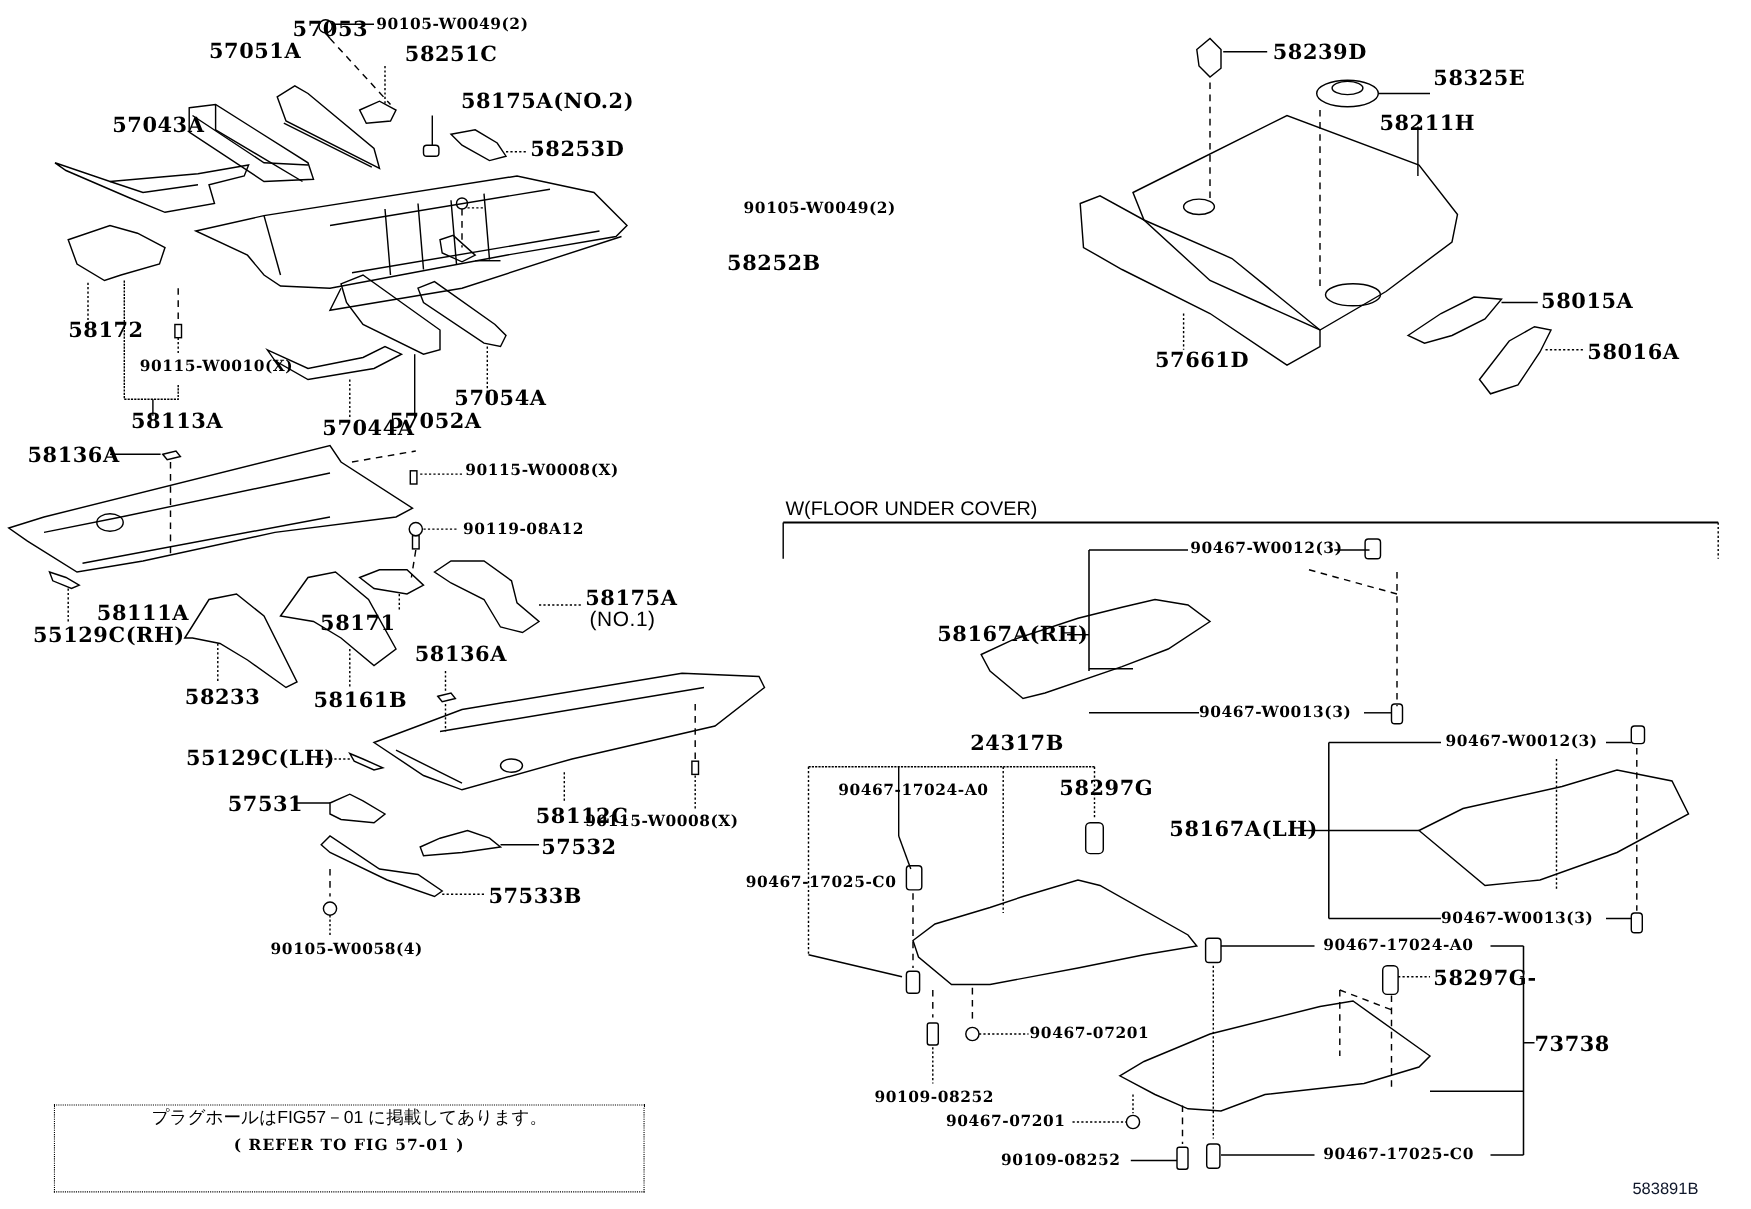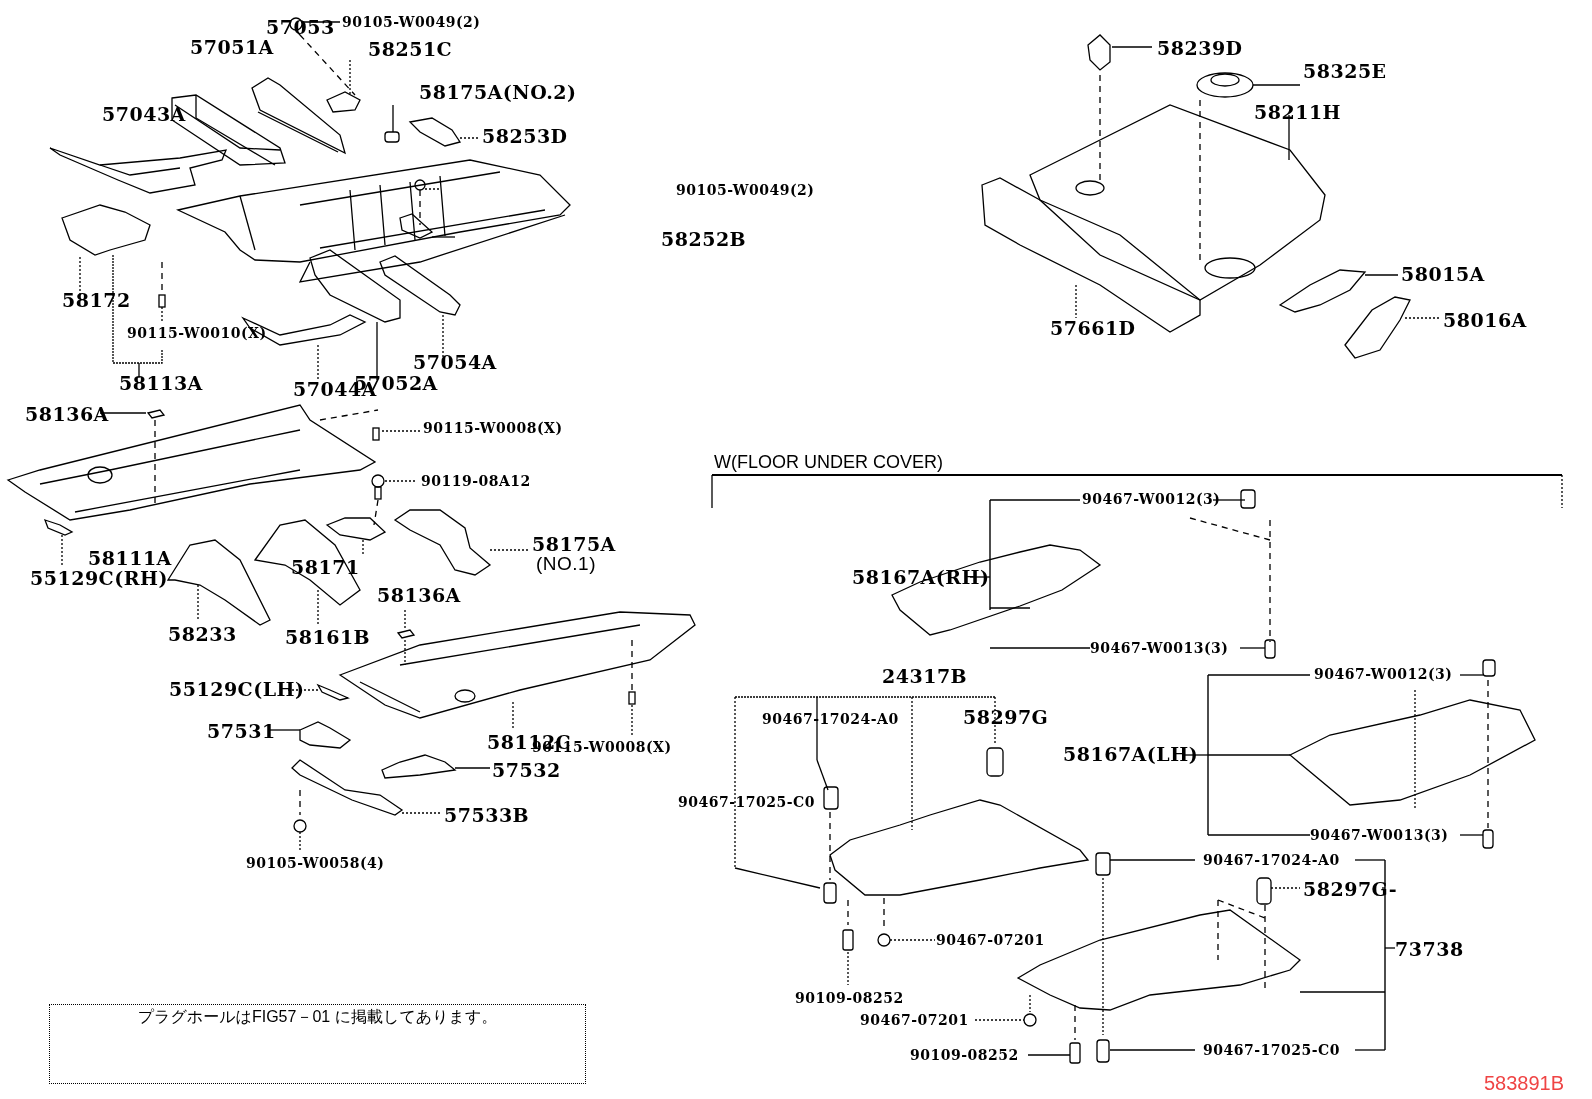--- a/index.html
+++ b/index.html
@@ -7,21 +7,21 @@
   #stage { position:absolute; left:0; top:0; width:1592px; height:1099px; }
   svg.art { position:absolute; left:0; top:0; }
   .lbl { position:absolute; font-family:"DejaVu Serif", serif; font-weight:bold; color:#000; white-space:nowrap; line-height:1;text-align:right; }
   .lg { font-size:19px; letter-spacing:0.5px; }
   .sm { font-size:14px; letter-spacing:0.5px; }
   .sans { font-family:"Liberation Sans", sans-serif; font-weight:normal; }
   .note { position:absolute; left:49px; top:960px; width:535px; height:78px; border:1px dotted #000; text-align:center; font-family:"Liberation Sans", sans-serif; font-size:16px; color:#000;margin-top:44px; }
   .note div { line-height:24px; }
   .note .ref { font-family:"DejaVu Serif", serif; font-weight:bold; font-size:14px; letter-spacing:1px; }
   .section-title { position:absolute; left:714px; top:452px; font-family:"Liberation Sans", sans-serif; font-size:18px; color:#000; }
-  .figid { position:absolute; left:1484px; top:1072px; font-family:"Liberation Sans", sans-serif; font-size:20px; color:#ef4444; }
+  .figid { position:absolute; left:1484px; top:1072px; font-family:"Liberation Sans", sans-serif; font-size:15px; color:#0f172a; }
 </style>
 </head>
 <body>
 
 <div id="stage">
 
 <svg class="art" width="1592" height="1099" viewBox="0 0 1592 1099" fill="none" stroke="#000" stroke-width="1.3">
 
   <g>
     <path d="M50 148 L100 165 L180 158 L226 150 L222 160 L190 168 L195 185 L150 193 L118 180 L60 155 Z"></path>
@@ -350,17 +350,18 @@
 
 <div class="lbl lg" style="left:1395px;top:940px">73738</div>
 <div class="lbl sm" style="left:1203px;top:853px">90467-17024-A0</div>
 <div class="lbl lg" style="left:1303px;top:880px">58297G-</div>
 <div class="lbl sm" style="left:860px;top:1013px">90467-07201</div>
 <div class="lbl sm" style="left:910px;top:1048px">90109-08252</div>
 <div class="lbl sm" style="left:1203px;top:1043px">90467-17025-C0</div>
 
 <div class="note">
   <div>プラグホールはFIG57－01 に掲載してあります。</div>
+  <div class="ref">( REFER TO FIG 57-01 )</div>
 </div>
 
 <div class="figid">583891B</div>
 
 </div>
 
 </body></html>

